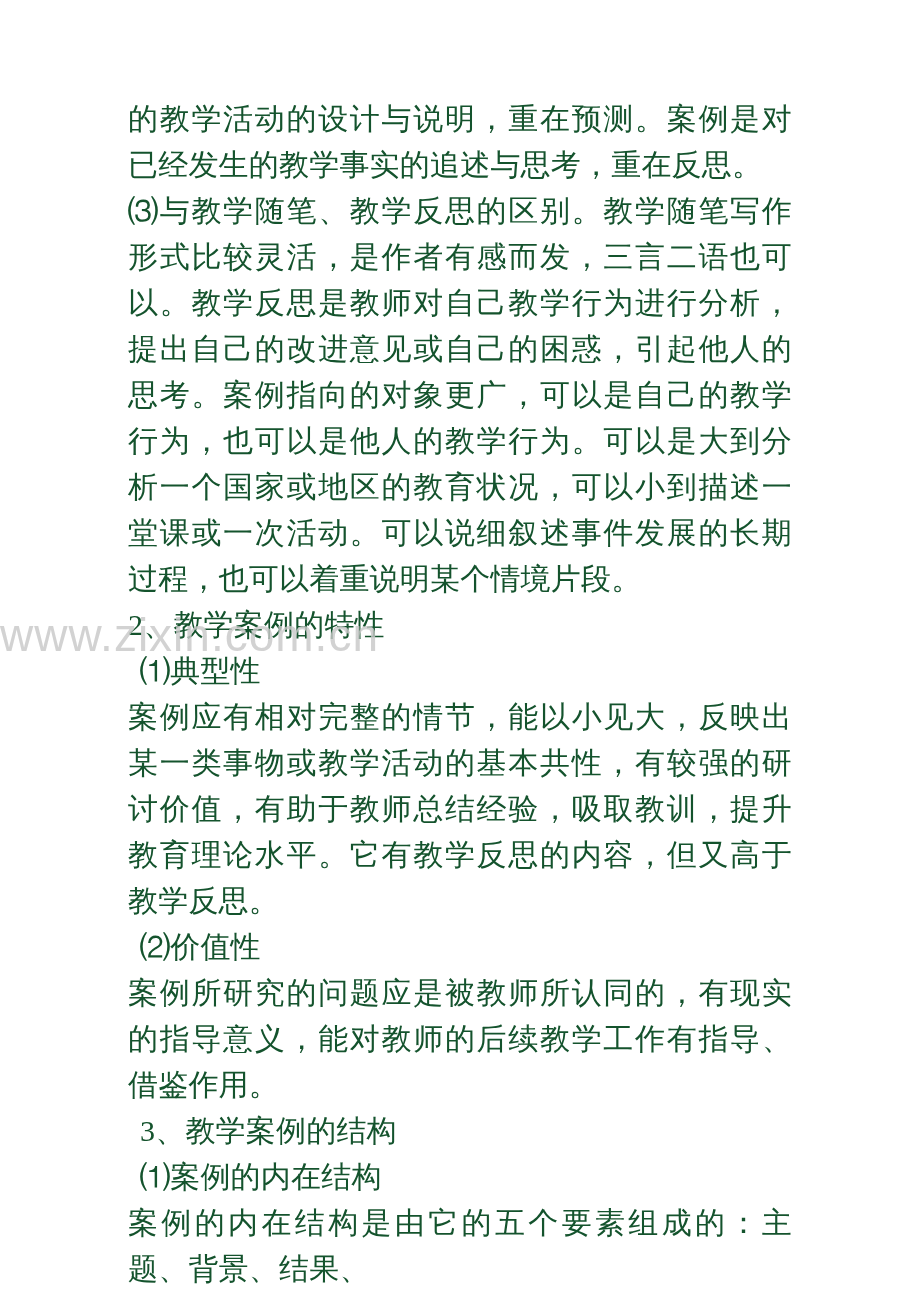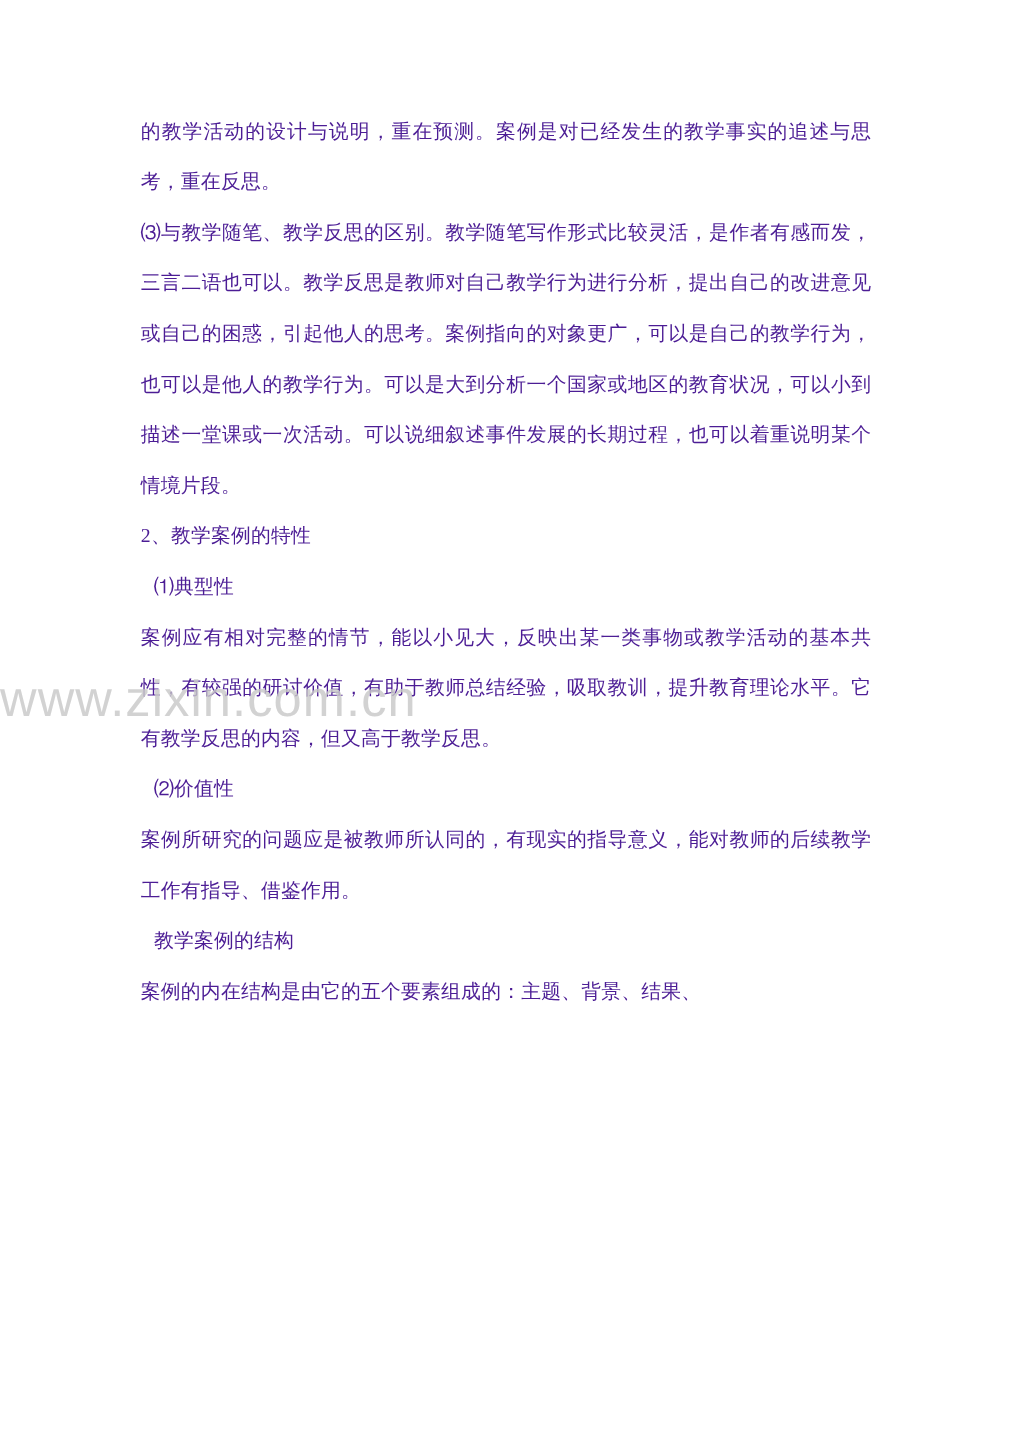--- a/index.html
+++ b/index.html
@@ -17,23 +17,23 @@
     position: relative;
     width: 920px;
     height: 1302px;
     background: #ffffff;
     box-sizing: border-box;
     padding: 96px 128px 0 128px;
   }
   .doc-body {
     position: relative;
     z-index: 2;
-    font-size: 18px;
+    font-size: 30px;
     line-height: 46px;
-    color: #4c1d95;
+    color: #14532d;
     letter-spacing: 0.2px;
   }
   .doc-body p {
     margin: 0;
     white-space: pre-wrap;
     text-align: justify;
     text-justify: inter-ideograph;
   }
   .p-indent-0 { text-indent: 0; }
   .p-indent-1 { text-indent: 12px; }
@@ -63,17 +63,18 @@
   <div class="watermark">www.zixin.com.cn</div>
 
   <div class="doc-body">
     <p class="p-indent-0">的教学活动的设计与说明，重在预测。案例是对已经发生的教学事实的追述与思考，重在反思。</p>
     <p class="p-indent-0">⑶与教学随笔、教学反思的区别。教学随笔写作形式比较灵活，是作者有感而发，三言二语也可以。教学反思是教师对自己教学行为进行分析，提出自己的改进意见或自己的困惑，引起他人的思考。案例指向的对象更广，可以是自己的教学行为，也可以是他人的教学行为。可以是大到分析一个国家或地区的教育状况，可以小到描述一堂课或一次活动。可以说细叙述事件发展的长期过程，也可以着重说明某个情境片段。</p>
     <p class="p-indent-0 bold">2、教学案例的特性</p>
     <p class="p-indent-1 bold">⑴典型性</p>
     <p class="p-indent-0">案例应有相对完整的情节，能以小见大，反映出某一类事物或教学活动的基本共性，有较强的研讨价值，有助于教师总结经验，吸取教训，提升教育理论水平。它有教学反思的内容，但又高于教学反思。</p>
     <p class="p-indent-1">⑵价值性</p>
     <p class="p-indent-0">案例所研究的问题应是被教师所认同的，有现实的指导意义，能对教师的后续教学工作有指导、借鉴作用。</p>
-    <p class="p-indent-1">教学案例的结构</p>
+    <p class="p-indent-1 bold">3、教学案例的结构</p>
+    <p class="p-indent-1">⑴案例的内在结构</p>
     <p class="p-indent-0">案例的内在结构是由它的五个要素组成的：主题、背景、结果、</p>
   </div>
 
 </div>
 
 </body></html>

